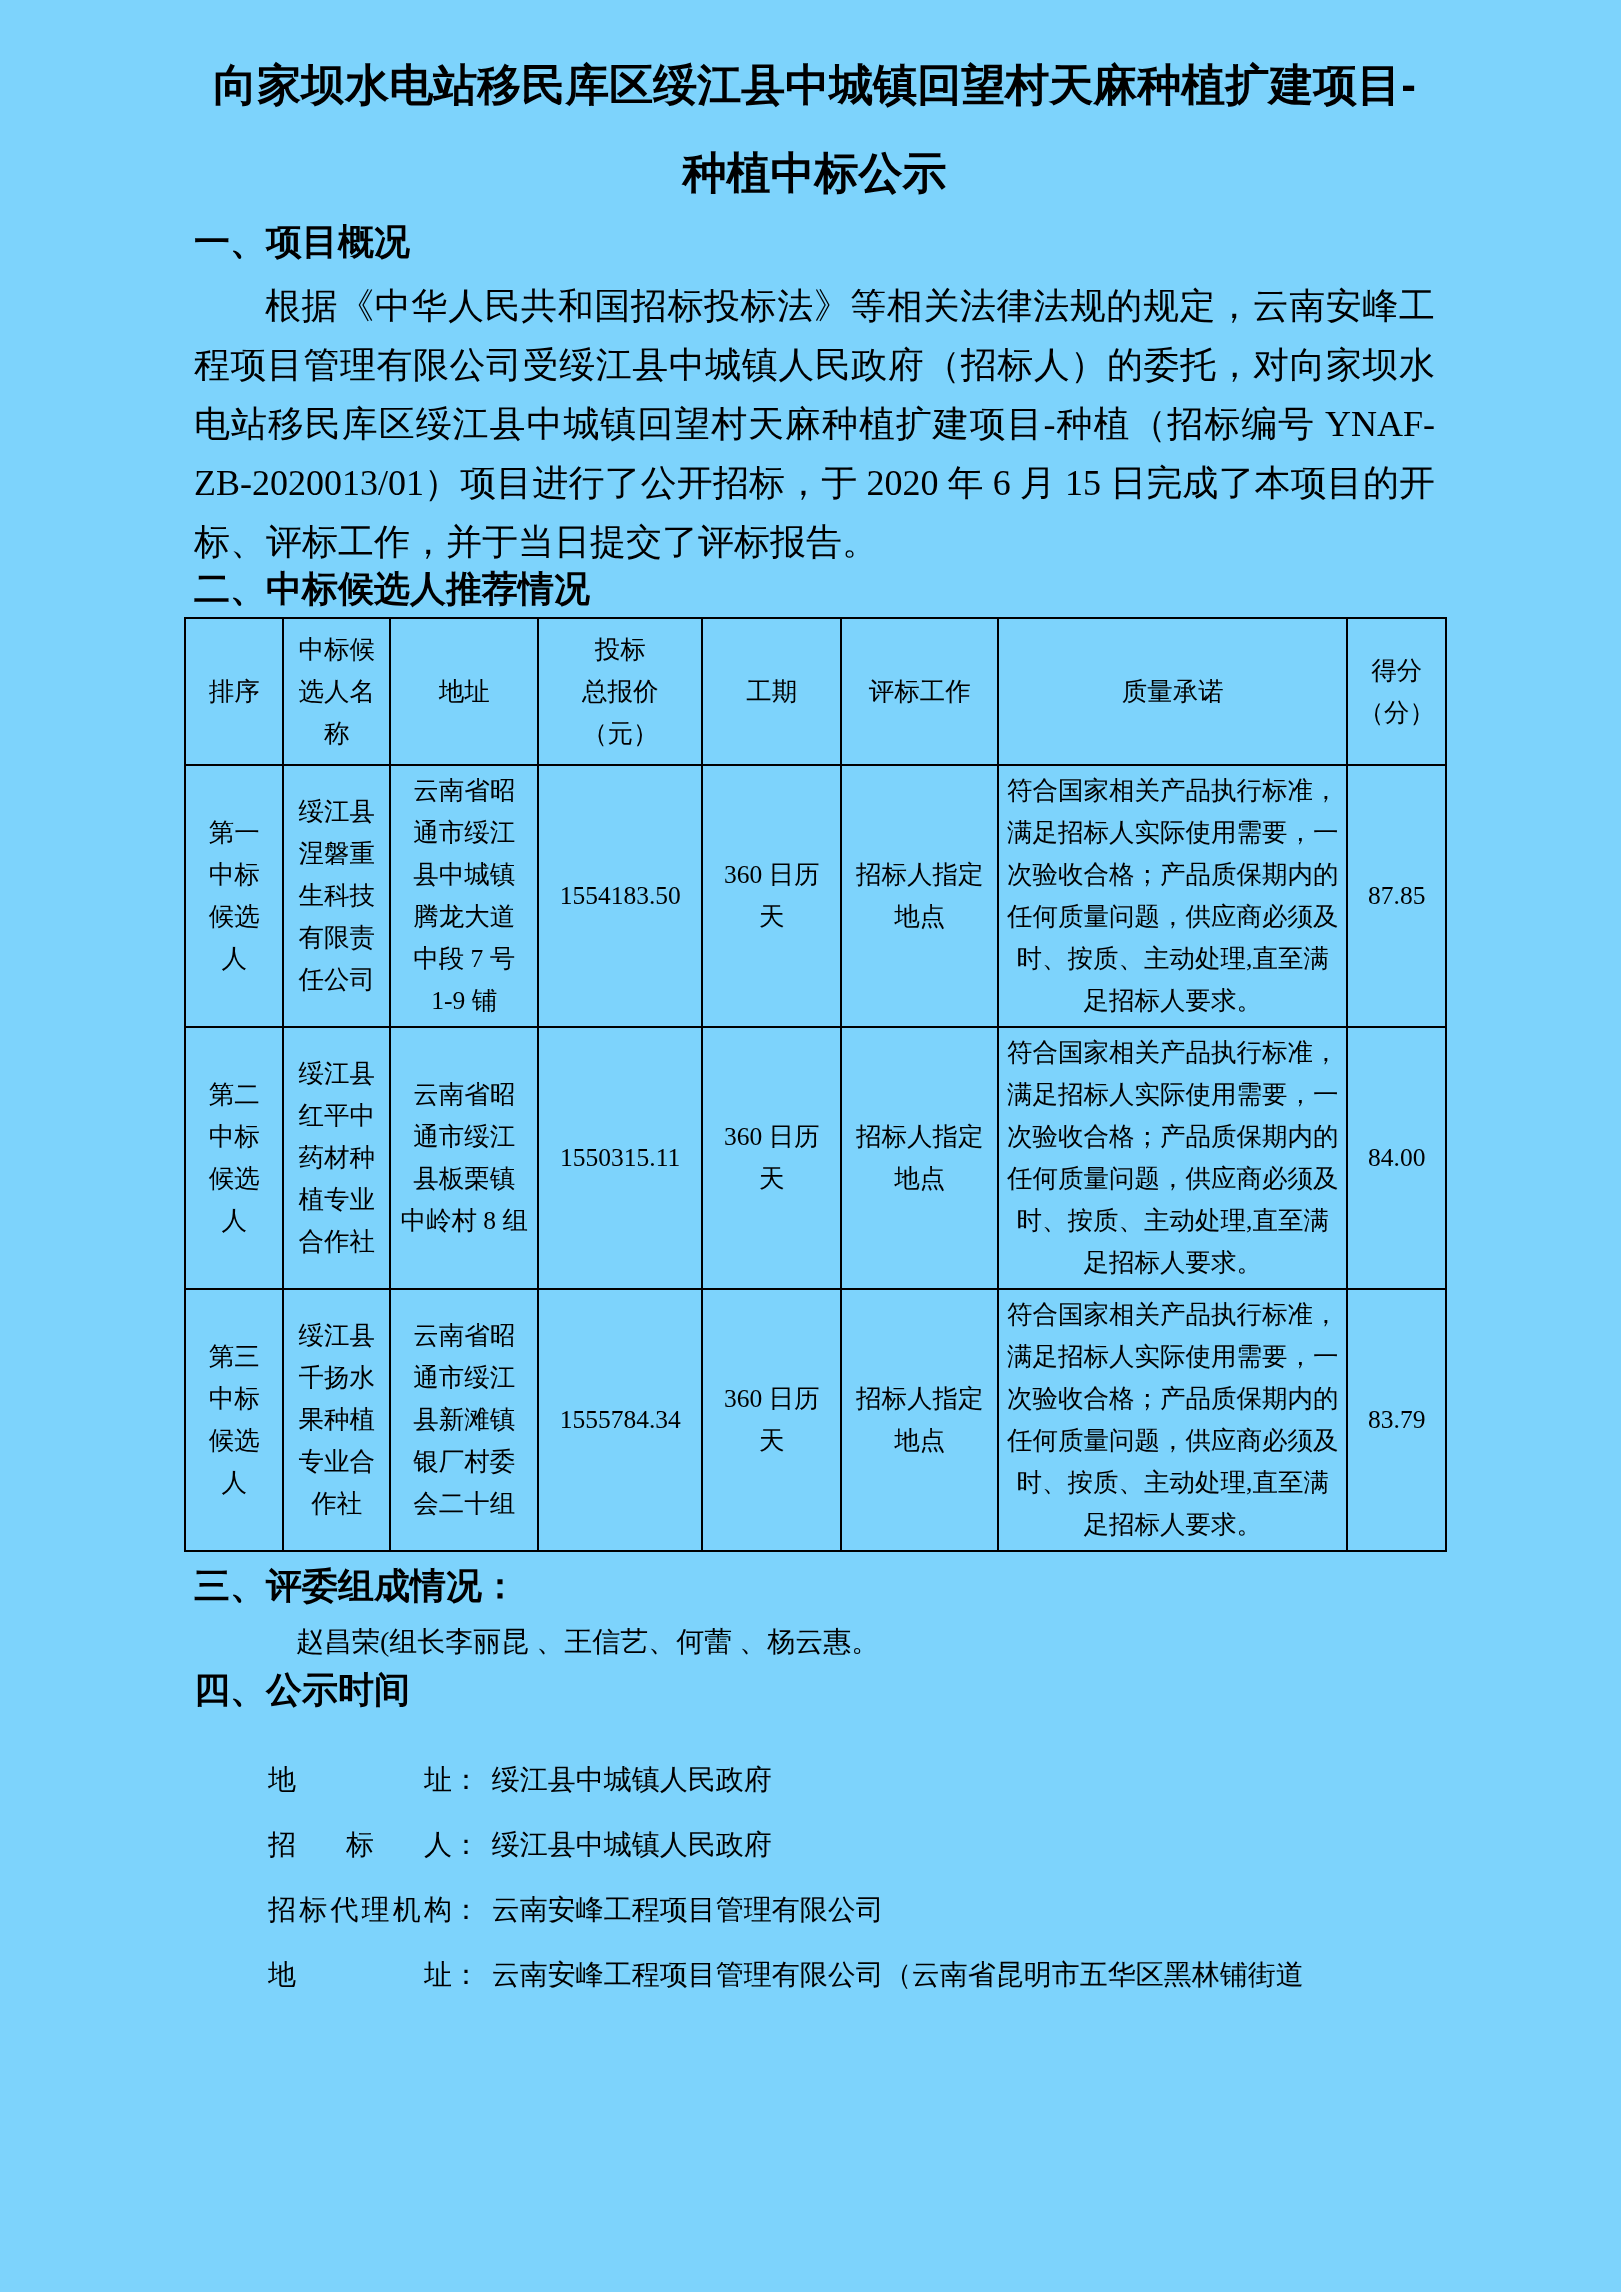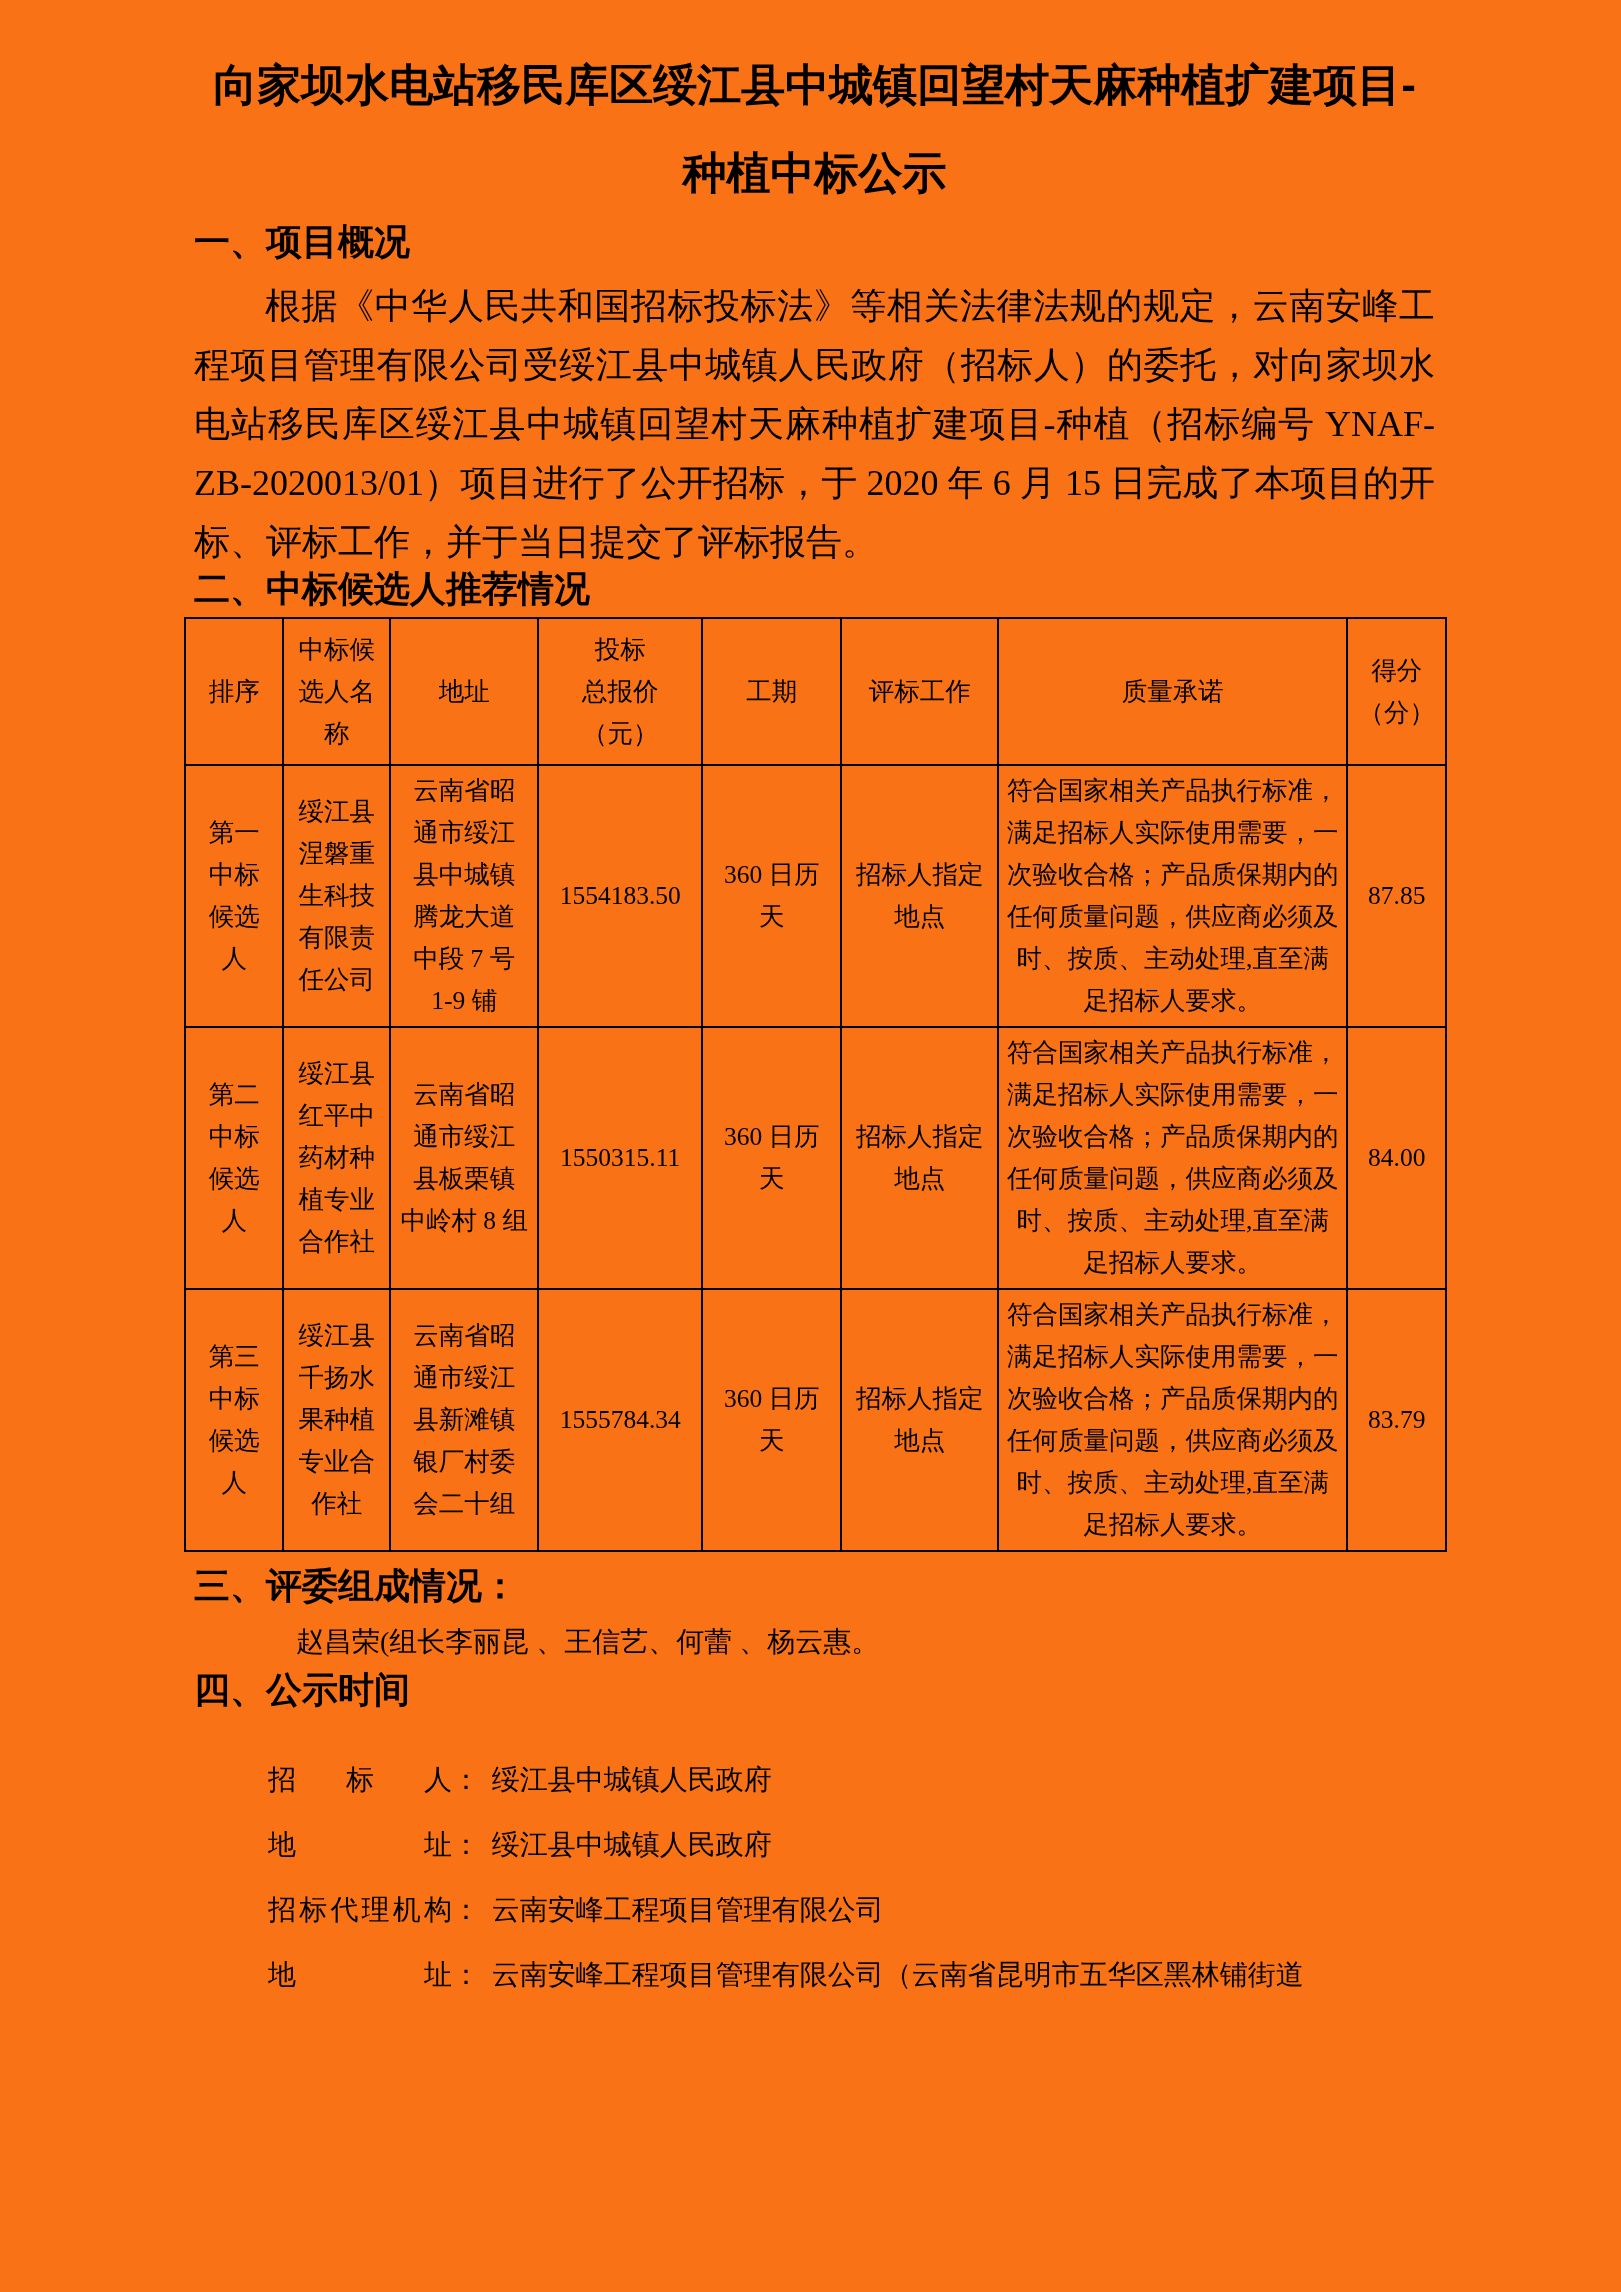--- a/index.html
+++ b/index.html
@@ -8,21 +8,21 @@
     width: 1621px;
     height: 2293px;
     color: #000;
     font-family: "Liberation Serif", "DejaVu Serif", serif;
     overflow: hidden;
   }
   .page {
     width: 1621px;
     height: 2293px;
     padding: 41px 186px 0 194px;
-    background: #f97316;
+    background: #7dd3fc;
   }
   .doc-title {
     text-align: center;
     font-family: "Liberation Sans", "DejaVu Sans", sans-serif;
     font-weight: bold;
     font-size: 44px;
     line-height: 88px;
     white-space: pre-line;
   }
   .sec-heading {
@@ -212,26 +212,26 @@
 
   <div class="sec-heading h3">三、评委组成情况：</div>
 
   <div class="names-line">赵昌荣(组长李丽昆 、王信艺、何蕾 、杨云惠。</div>
 
   <div class="sec-heading h4">四、公示时间</div>
 
 
   <div class="footer-block">
     <div class="footer-row">
+      <span class="f-label">地址</span><span class="f-colon">：</span><span class="f-value">绥江县中城镇人民政府</span>
+    </div>
+    <div class="footer-row">
       <span class="f-label">招标人</span><span class="f-colon">：</span><span class="f-value">绥江县中城镇人民政府</span>
     </div>
     <div class="footer-row">
-      <span class="f-label">地址</span><span class="f-colon">：</span><span class="f-value">绥江县中城镇人民政府</span>
-    </div>
-    <div class="footer-row">
       <span class="f-label">招标代理机构</span><span class="f-colon">：</span><span class="f-value">云南安峰工程项目管理有限公司</span>
     </div>
     <div class="footer-row">
       <span class="f-label">地址</span><span class="f-colon">：</span><span class="f-value">云南安峰工程项目管理有限公司（云南省昆明市五华区黑林铺街道</span>
     </div>
   </div>
 
 </div>
 
 

